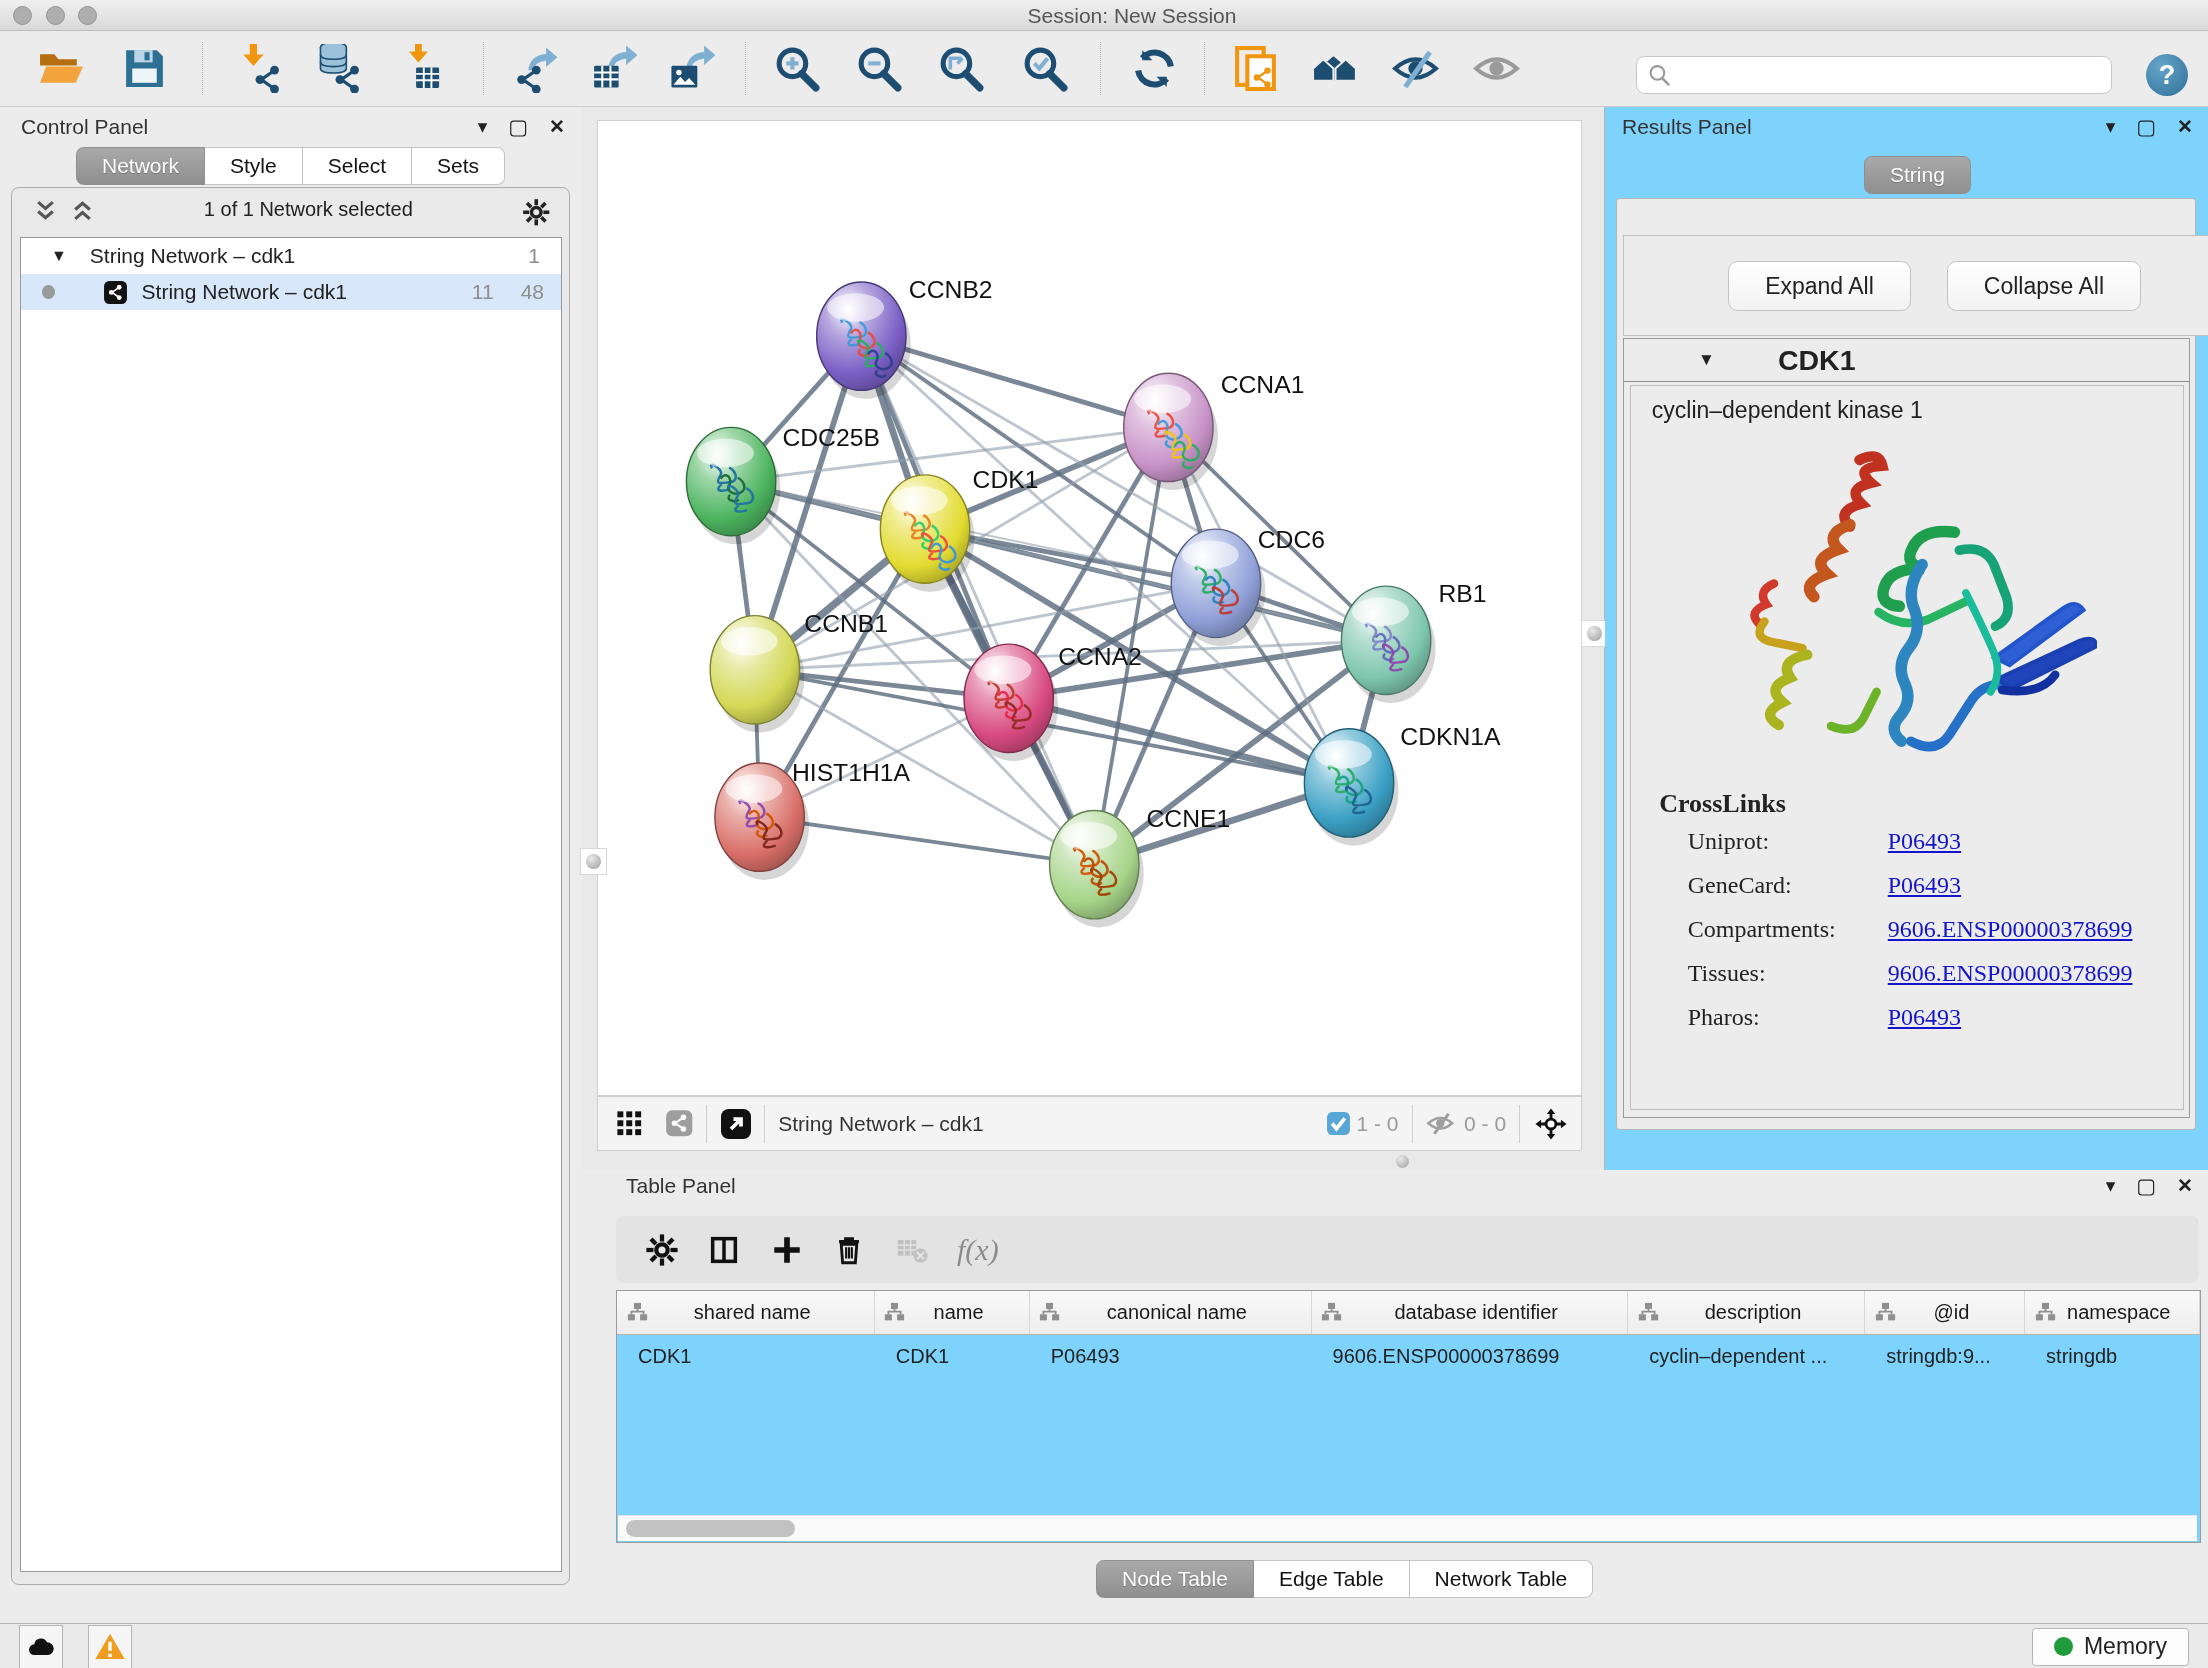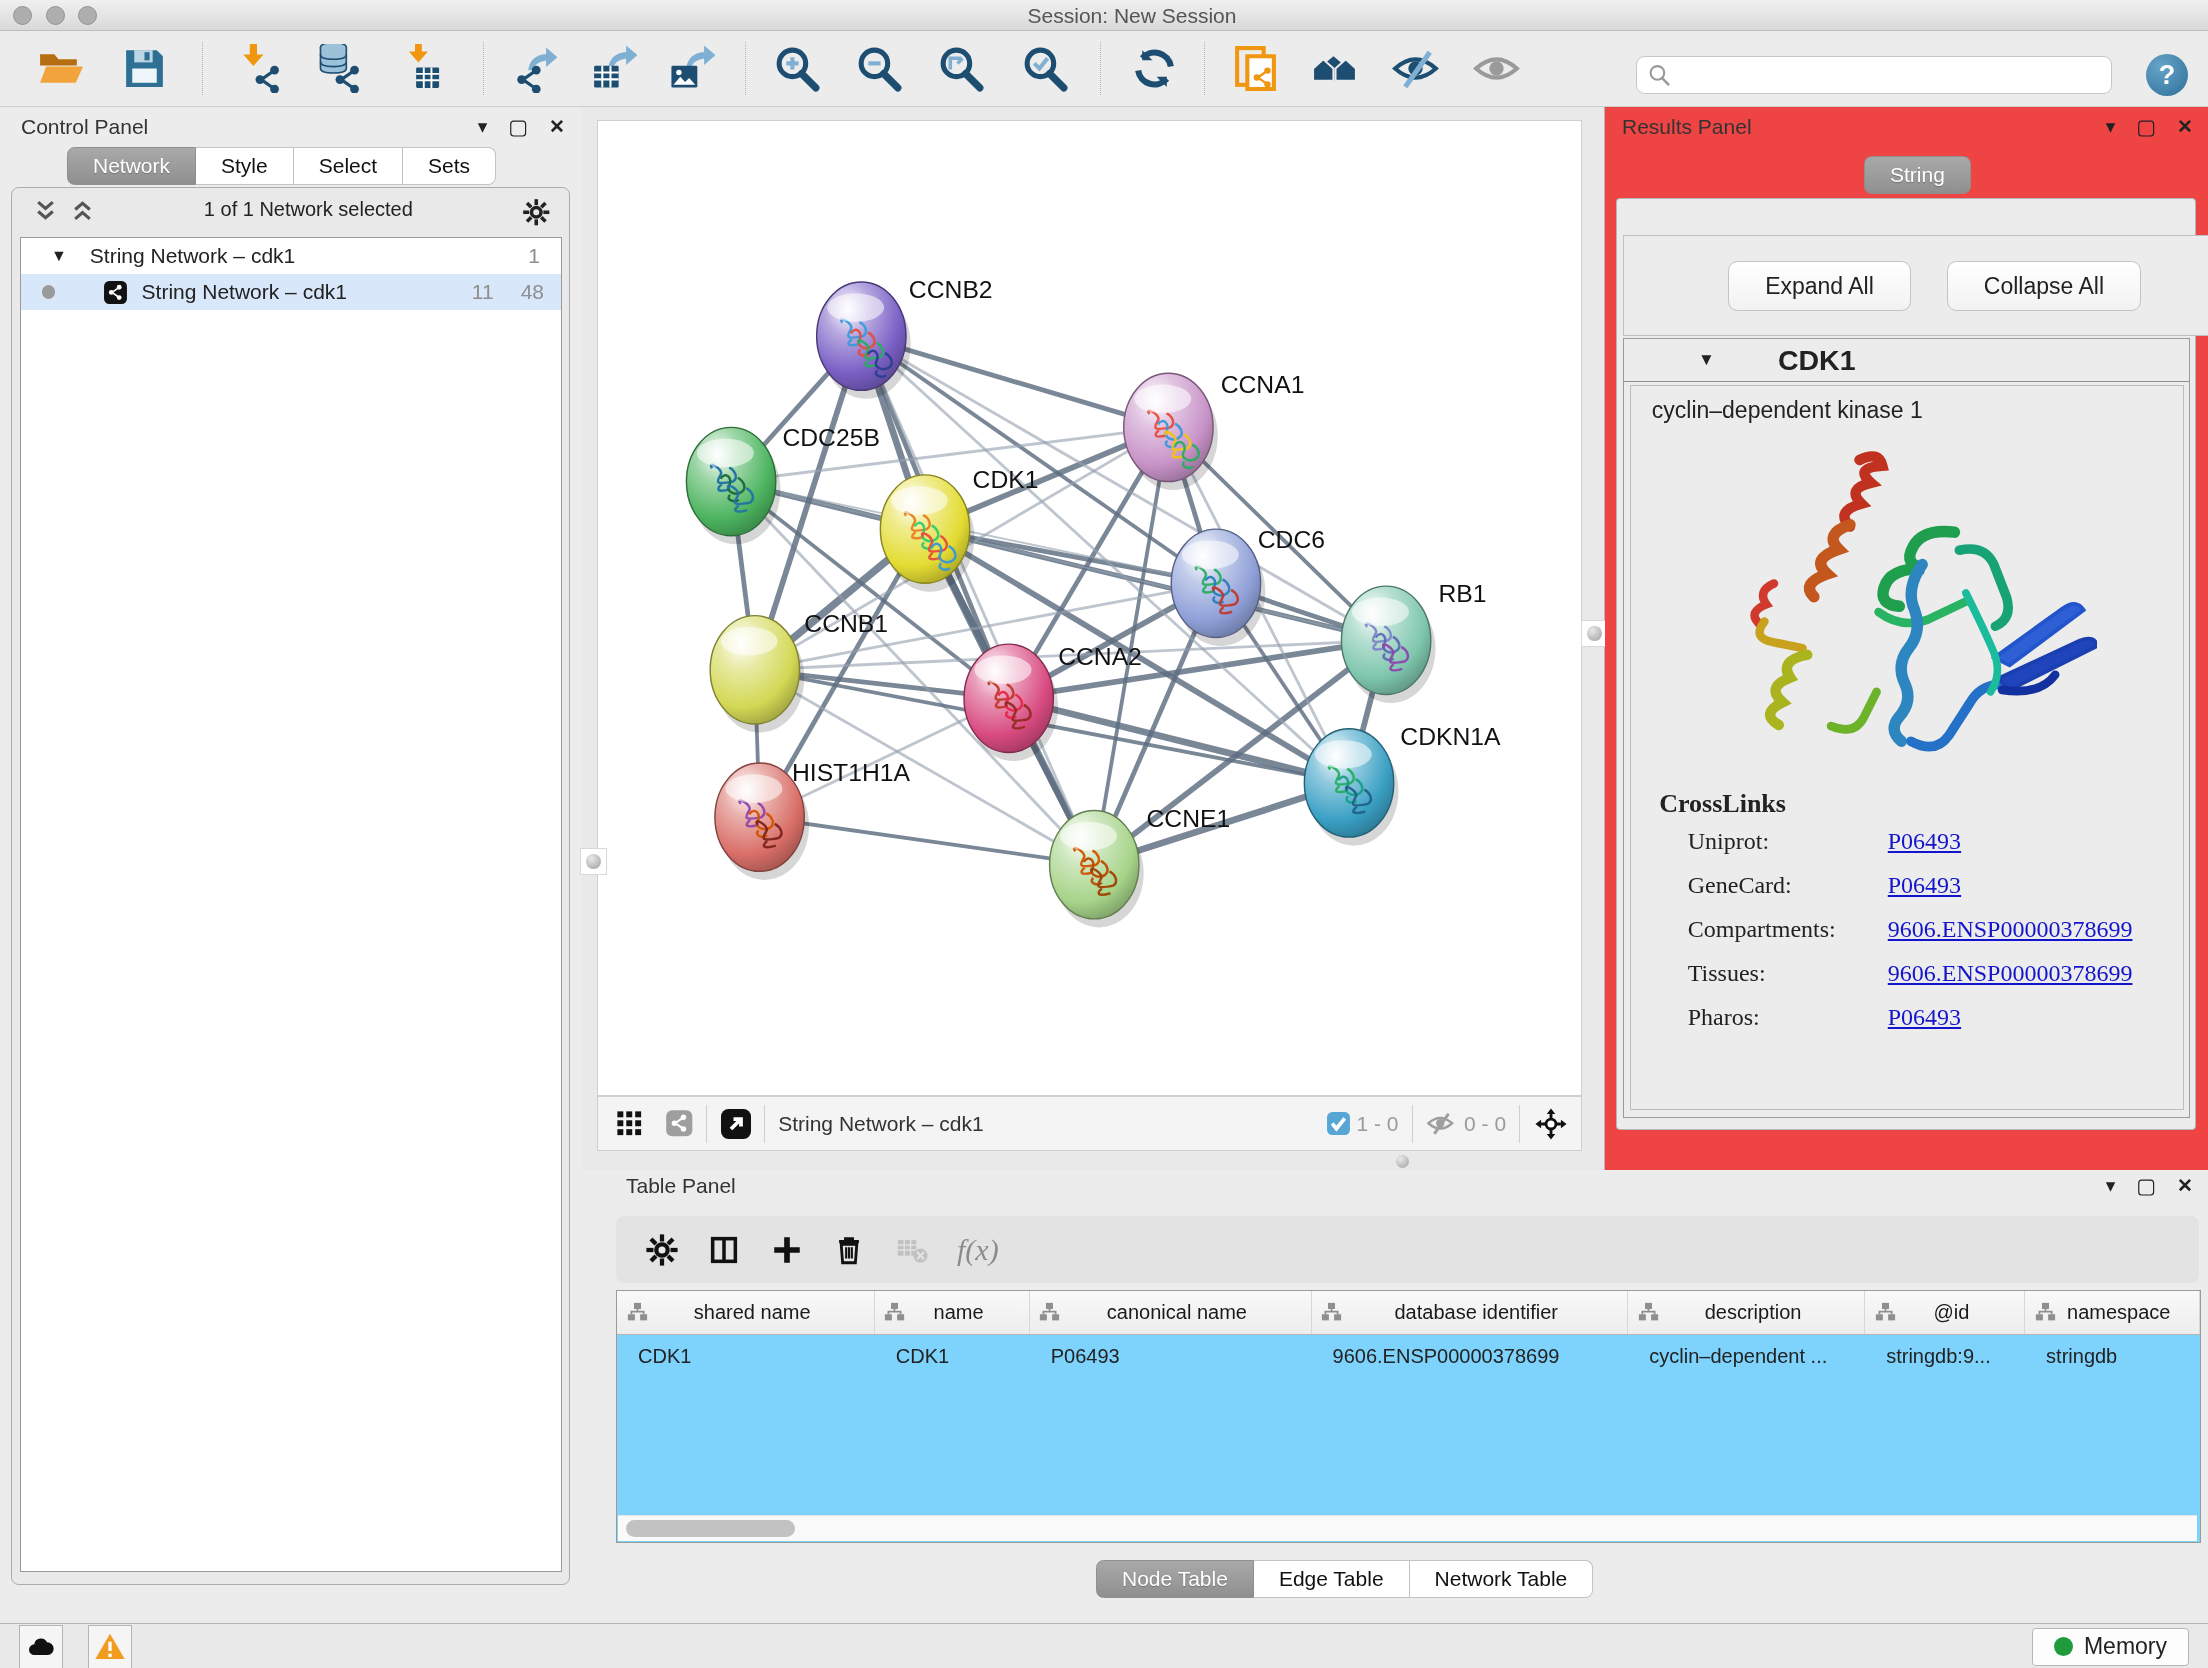--- a/index.html
+++ b/index.html
@@ -40,21 +40,21 @@
   .sel-row{background:#d9e7fa;}
   
   #centerzone{left:582px;top:107px;width:1023px;height:1063px;background:#e9e9e9;border-right:1.9px solid #b5b5b5;box-sizing:border-box;}
   #canvas{left:597px;top:120px;width:983px;height:974px;background:#fff;border:1px solid #cfcfcf;}
   #netbar{left:597px;top:1096px;width:983px;height:53px;background:#f4f4f4;border:1px solid #cfcfcf;
           display:flex;align-items:center;font-size:21px;color:#333;}
   .nbsep{width:0;height:38px;border-left:1px solid #cfcfcf;margin:0 13.3px;}
   .gripbox{width:25px;height:25px;background:#fff;border:1px solid #d8d8d8;display:flex;align-items:center;justify-content:center;}
   .gripdot{width:14.3px;height:14.3px;border-radius:50%;background:radial-gradient(circle at 35% 30%,#e9e9e9,#9e9e9e);}
   
-  #resultspanel{left:1605px;top:107px;width:603px;height:1063px;background:#ef4444;}
+  #resultspanel{left:1605px;top:107px;width:603px;height:1063px;background:#7dd3fc;}
   #rp-outer{left:11.4px;top:91px;width:578px;height:930px;border:1px solid #b5b5b5;border-radius:3.8px;background:#ececec;}
   #rp-btnbox{left:5.7px;top:36px;width:565px;height:99px;border:1px solid #c0c0c0;background:#ececec;
              display:flex;align-items:center;justify-content:center;gap:36px;padding-left:28px;}
   .rbtn{height:48px;line-height:48px;padding:0 36px;background:linear-gradient(#ffffff,#f2f2f2);
         border:1px solid #c3c3c3;border-radius:9.5px;font-size:23px;}
   #rp-main{left:5.7px;top:139px;width:565px;height:778px;border:1px solid #9a9a9a;background:#ececec;}
   #rp-hdr{display:flex;align-items:center;height:42px;border-bottom:1.9px solid #8f8f8f;}
   #rp-inner{position:absolute;left:5.7px;top:46px;width:552px;height:723px;border:1px solid #bdbdbd;background:#ececec;}
   .xl-row{display:flex;font-family:"Liberation Serif",serif;font-size:24px;height:44px;align-items:center;}
   .xl-label{width:200px;padding-left:57px;}
@@ -336,21 +336,21 @@
     <div id="helpbtn" class="abs">?</div>
   </div>
 
   <div id="controlpanel" class="abs">
     <div class="abs" style="left:21px;top:7.6px"><span class="ptitle">Control Panel</span></div>
     <div class="picons abs" style="right:17px;top:7.6px">
       <span>▾</span>
       <span style="font-size:21px">▢</span>
       <span style="font-weight:bold">✕</span>
     </div>
-    <div class="tabgrp abs" style="left:67px;top:40px" id="cp-tabs">
+    <div class="tabgrp abs" style="left:76px;top:40px" id="cp-tabs">
         <div class="tab sel">Network</div>
         <div class="tab">Style</div>
         <div class="tab">Select</div>
         <div class="tab">Sets</div>
       </div>
     <div id="cp-box" class="abs">
       <div id="cp-selrow" class="abs">
         <svg width="25" height="25" style="margin-left:21px" viewBox="0 0 26 26">
             <use href="#sy-chev2"></use>
           </svg>

